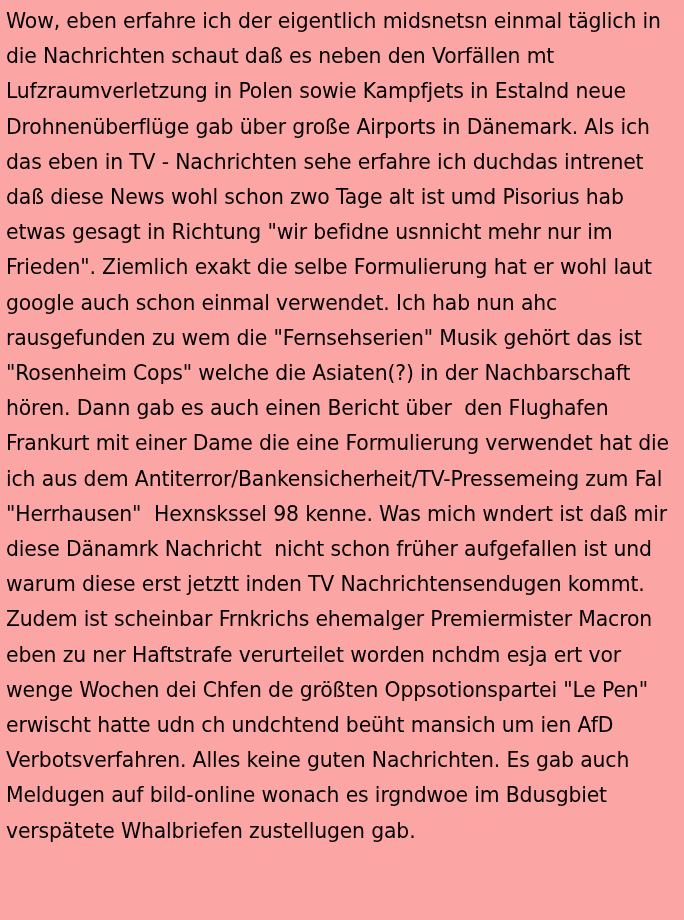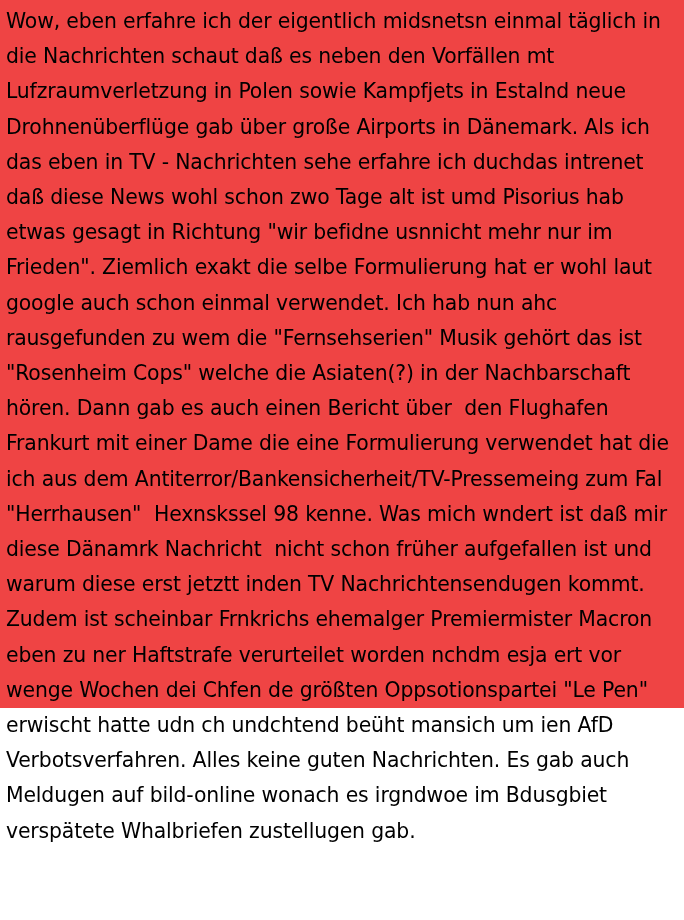--- a/index.html
+++ b/index.html
@@ -8,24 +8,24 @@
     background: #ffffff;
   }
   body {
     width: 684px;
     height: 920px;
     overflow: hidden;
     font-family: "DejaVu Sans", sans-serif;
   }
   .page {
     width: 684px;
-    height: 708px;
+    height: 920px;
     box-sizing: border-box;
     padding: 4px 6px 0 6px;
-    background: #ef4444;
+    background: #fca5a5;
   }
   .doc-text {
     color: #000000;
     font-family: "DejaVu Sans", sans-serif;
     font-size: 20.4px;
     line-height: 35.2px;
     letter-spacing: -0.15px;
     word-spacing: 0px;
     white-space: pre-wrap;
     text-align: left;

